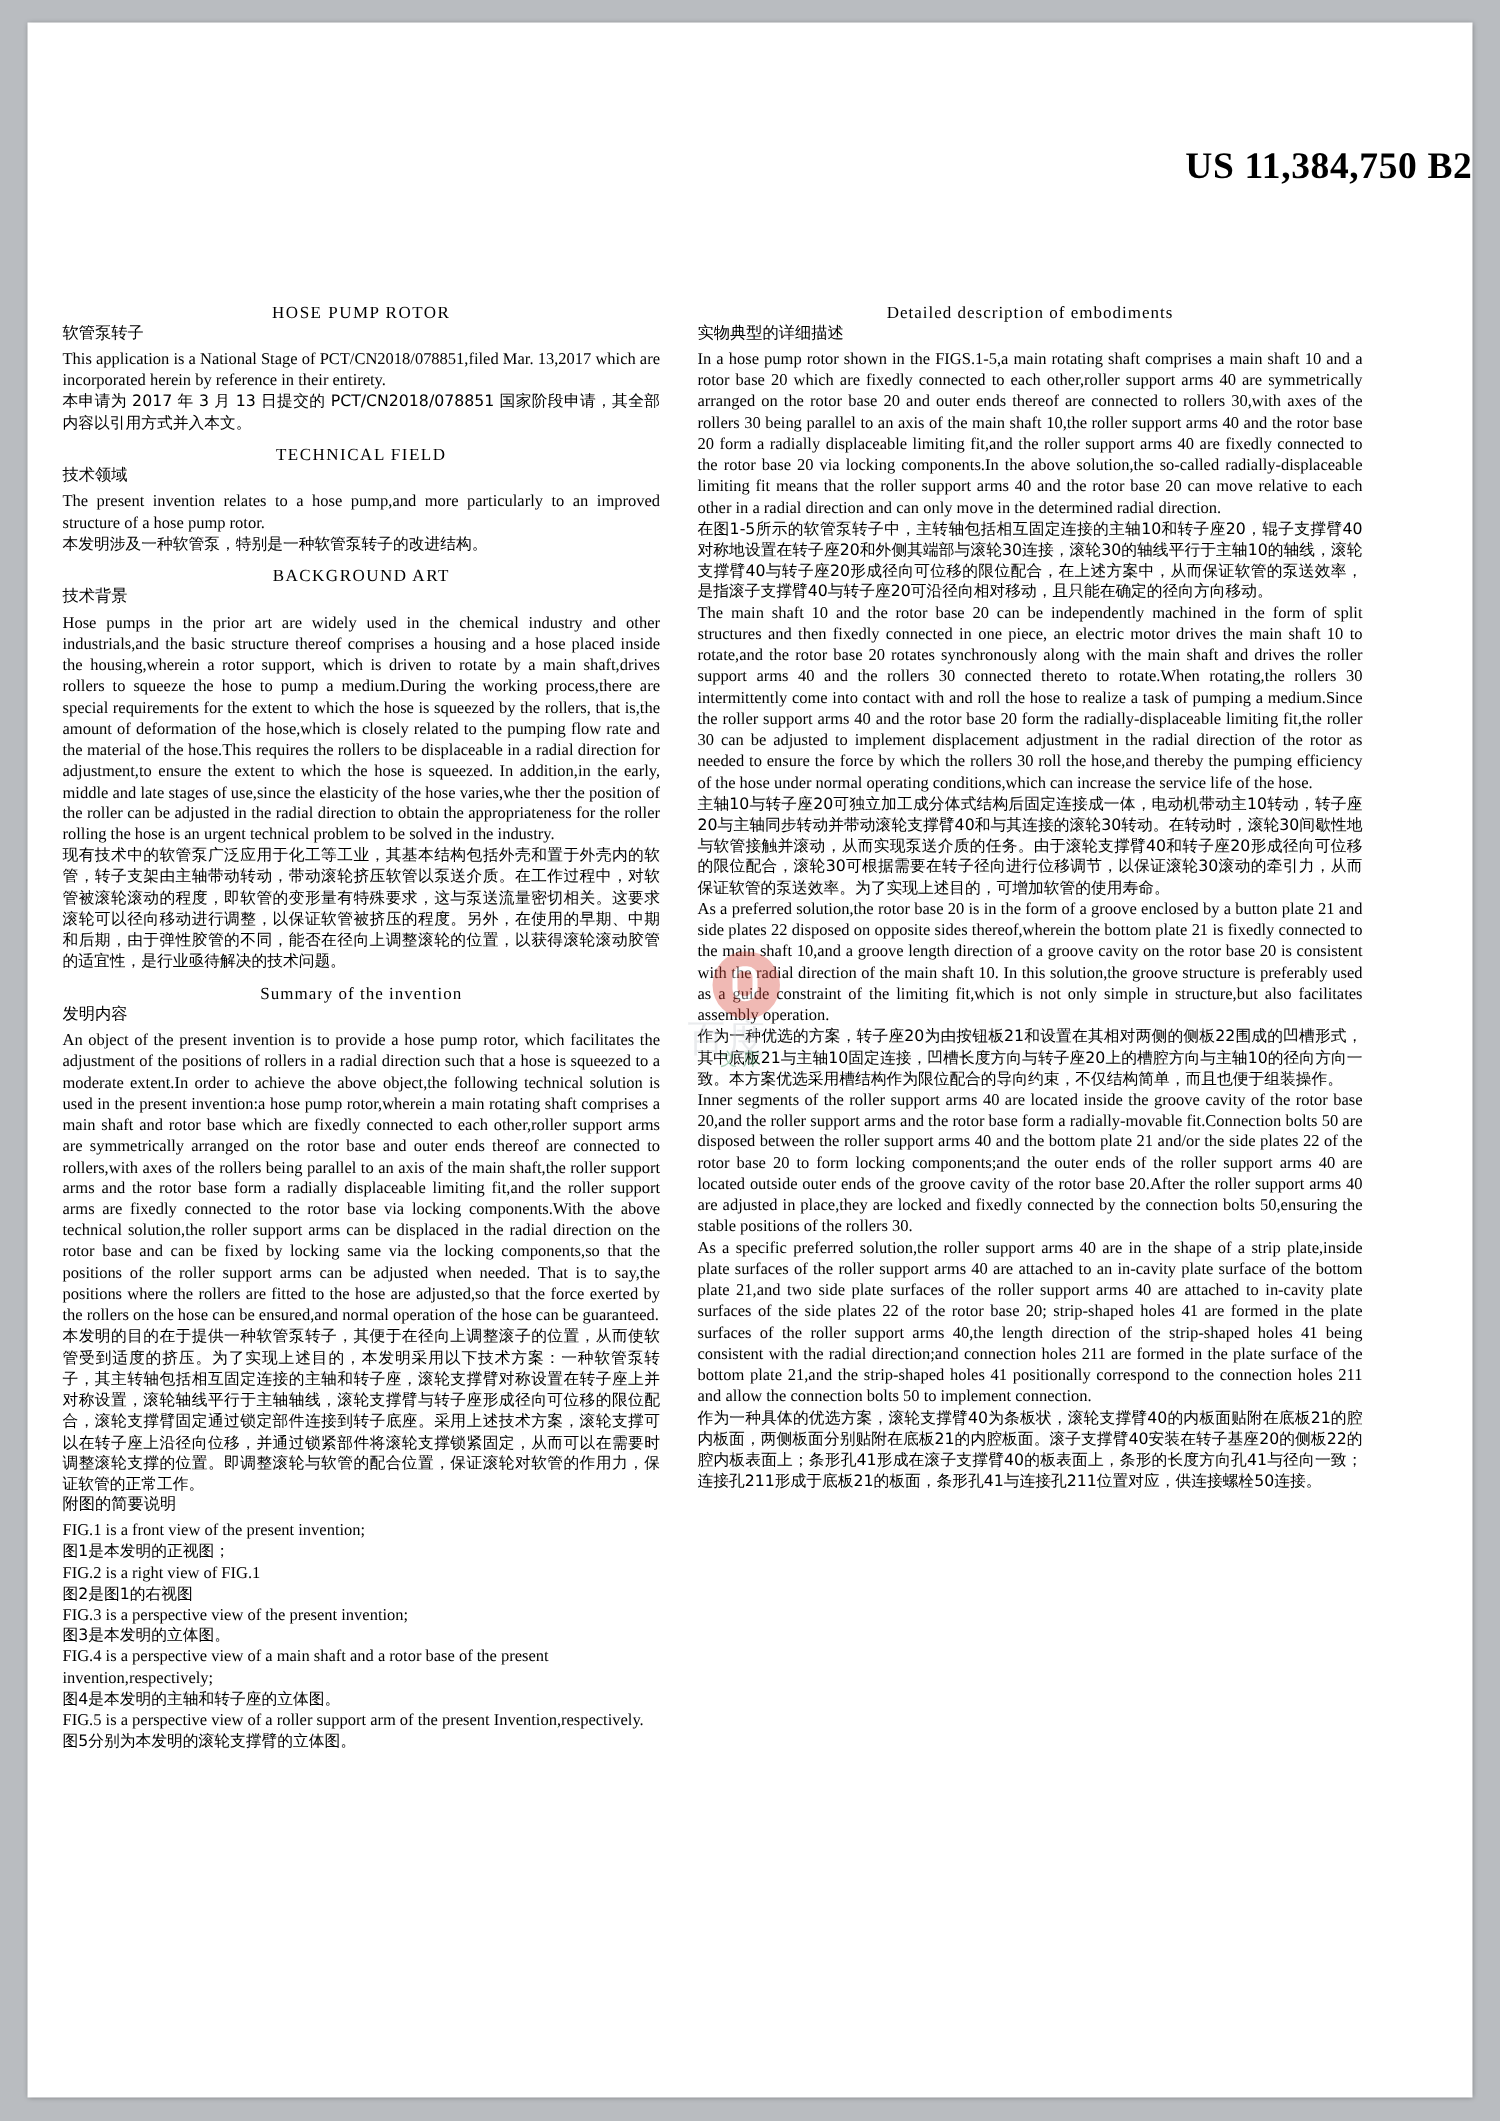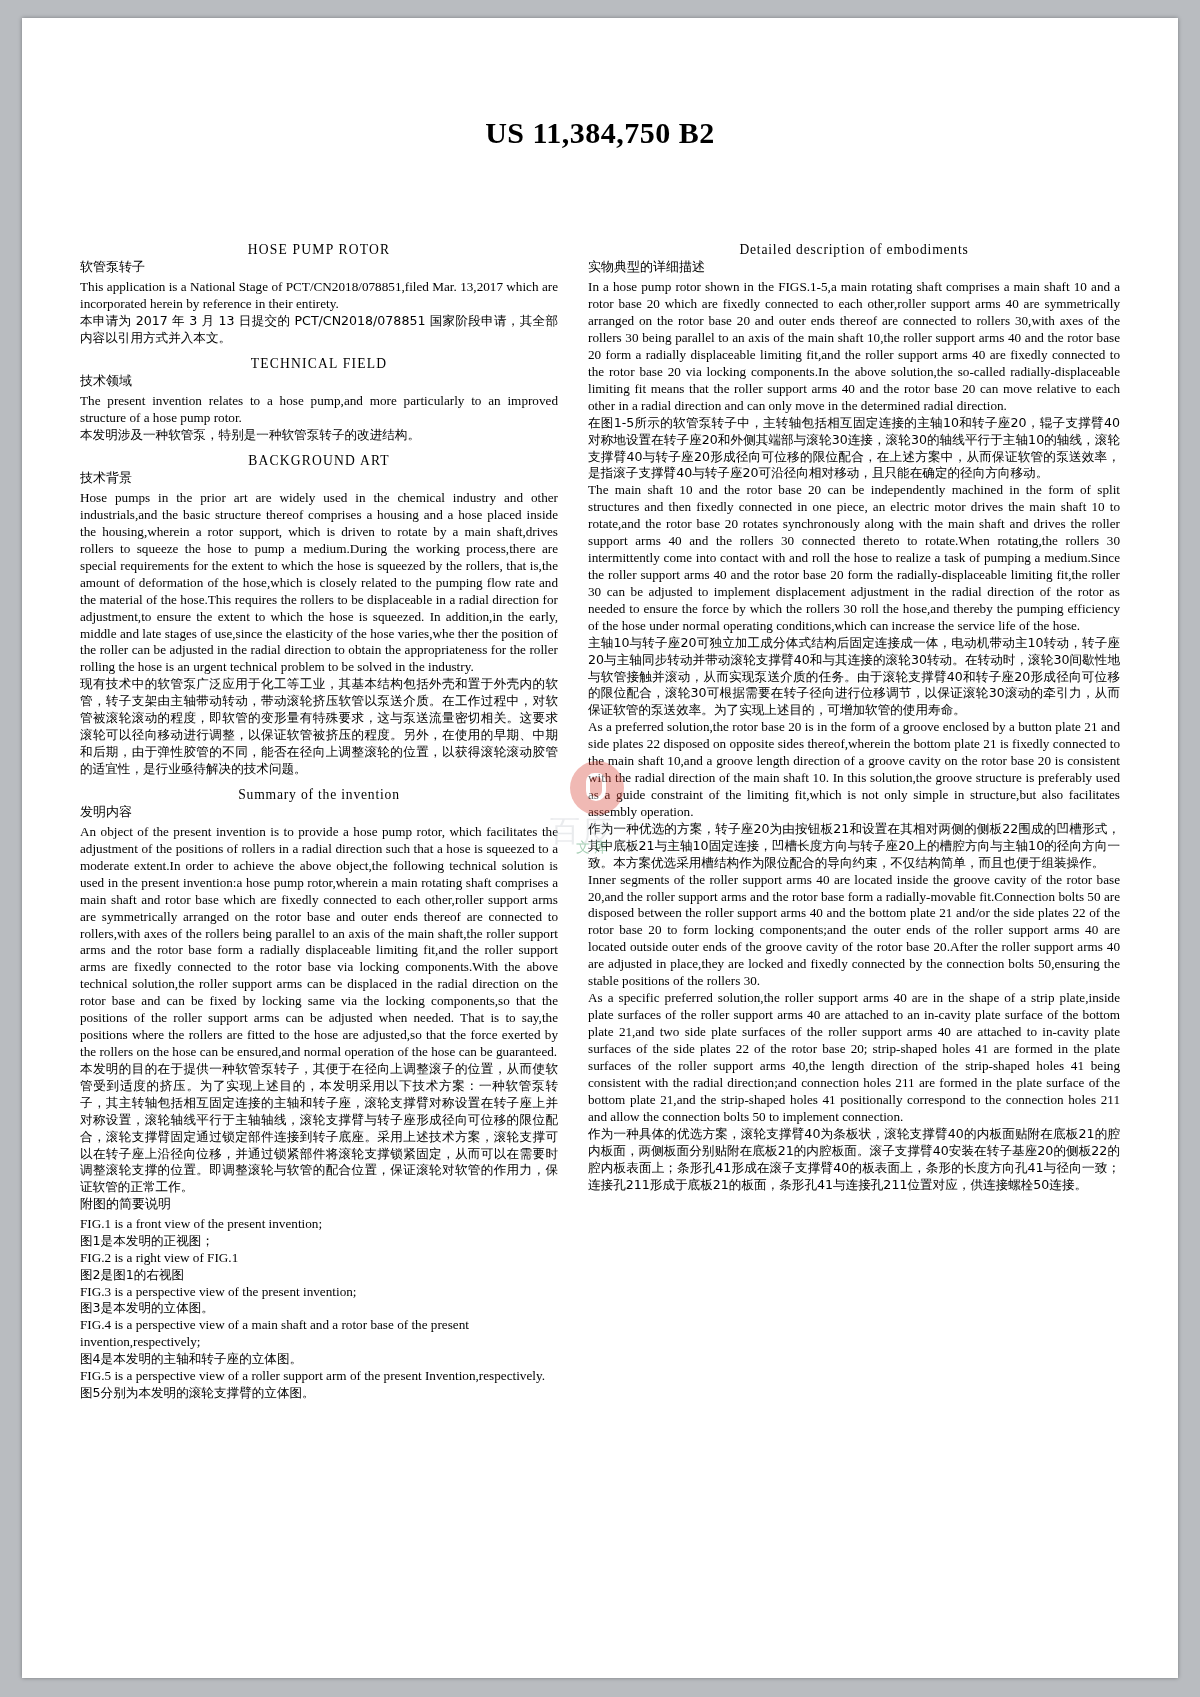--- a/index.html
+++ b/index.html
@@ -17,35 +17,35 @@
     position: absolute;
     left: 22px;
     top: 18px;
     width: 1156px;
     height: 1660px;
     background: #ffffff;
     box-shadow: 0 0 4px rgba(0,0,0,0.35);
     overflow: hidden;
   }
   .patent-number {
-    text-align: center;
+    text-align: right;
     font-size: 30px;
     font-weight: bold;
     letter-spacing: 0.5px;
     margin-top: 98px;
     font-family: "Liberation Serif", serif;
   }
   .columns {
     position: absolute;
     left: 0;
     top: 215px;
     width: 1156px;
     display: flex;
     gap: 30px;
-    padding: 0 58px;
+    padding: 0 28px;
     box-sizing: border-box;
   }
   .col {
     width: 50%;
     font-size: 13.2px;
     line-height: 1.285;
     text-align: justify;
   }
   .col-left { width: 478px; }
   .col-right { width: 532px; }

